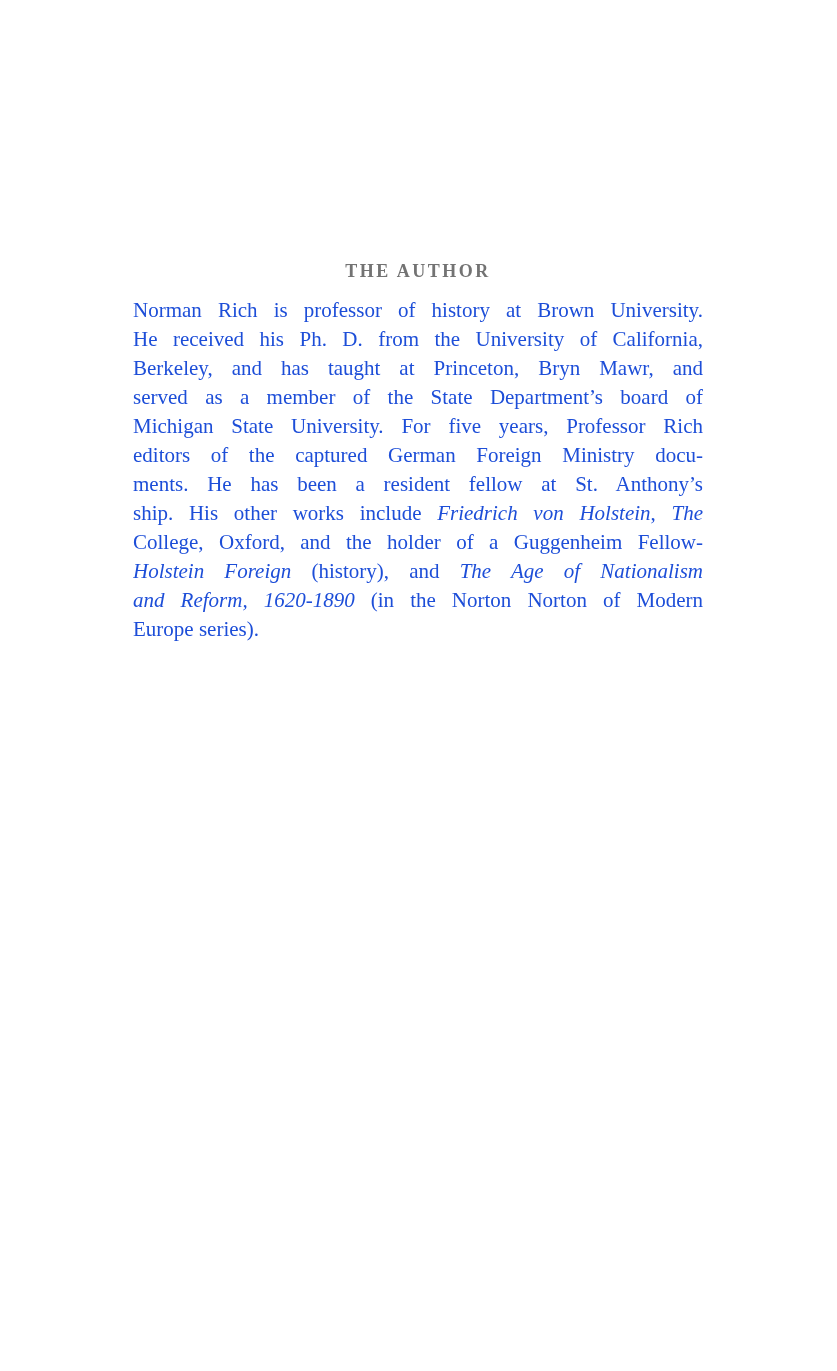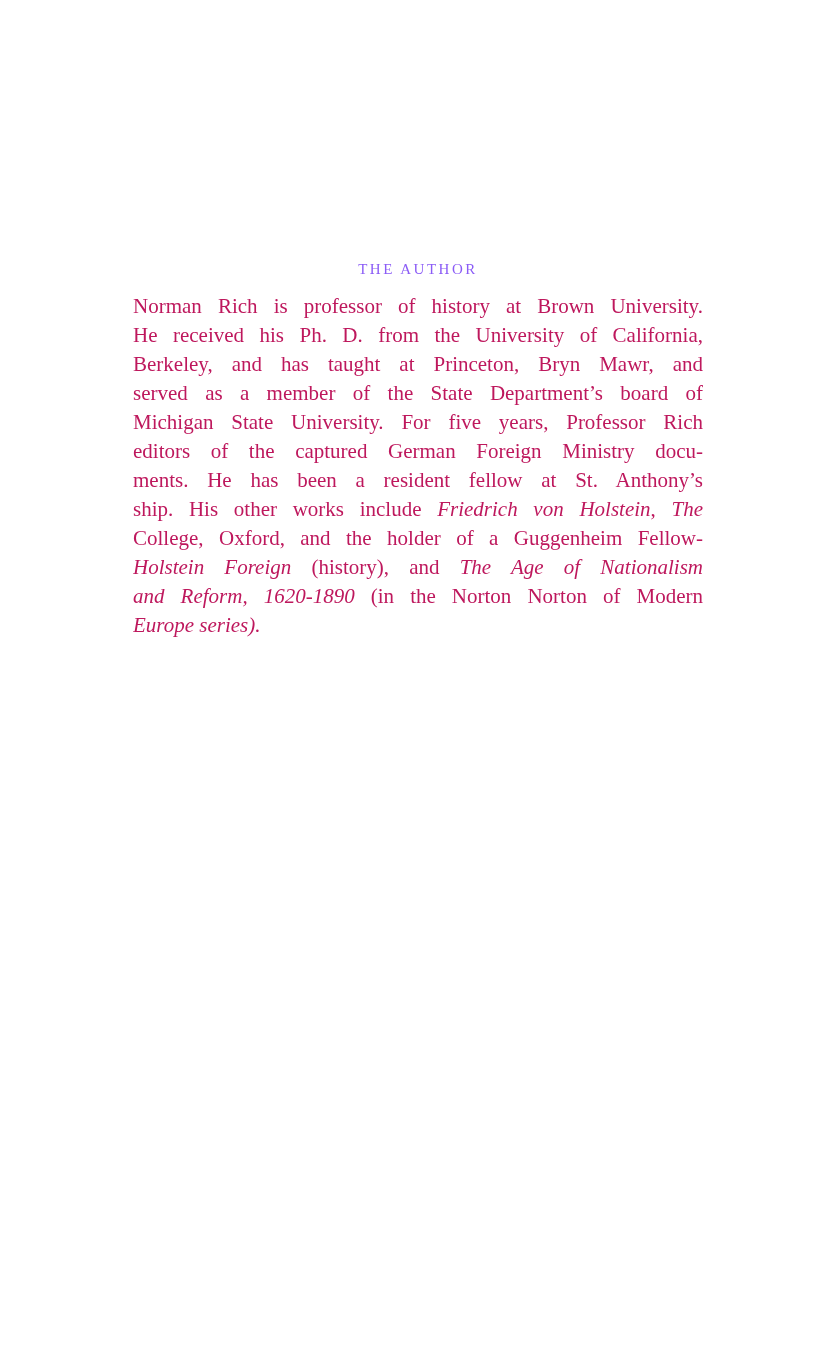--- a/index.html
+++ b/index.html
@@ -17,43 +17,42 @@
     color: #161616;
   }
   .author-block {
     position: absolute;
     left: 133px;
     top: 261px;
     width: 570px;
   }
   .heading {
     margin: 0 0 14px 0;
-    font-size: 15px;
-    font-weight: normal;
+    font-size: 18px;
+    font-weight: bold;
     letter-spacing: 2.5px;
     text-align: center;
-    color: #8b5cf6;
+    color: #737373;
     font-family: "Liberation Serif", serif;
   }
   .para {
     font-size: 21px;
     line-height: 29px;
-    color: #be185d;
+    color: #1d4ed8;
   }
   .line {
     height: 29px;
     overflow: hidden;
     text-align: justify;
     text-align-last: justify;
     text-justify: inter-word;
   }
   .line.last {
     text-align: left;
     text-align-last: left;
-    font-style: italic;
   }
   .it {
     font-style: italic;
   }
 </style>
 </head>
 <body>
 
 <div class="sheet">
   <div class="author-block">

